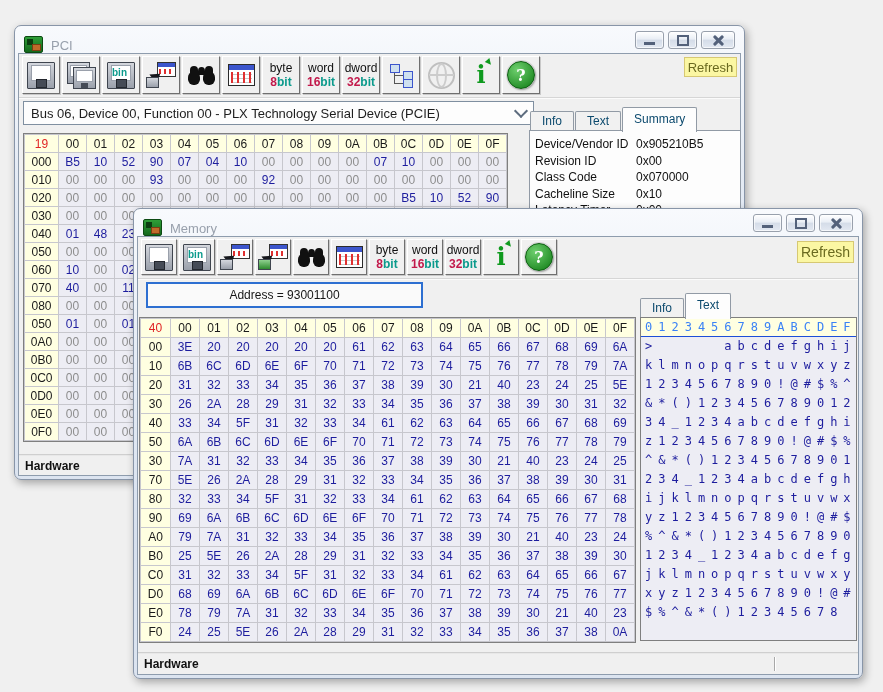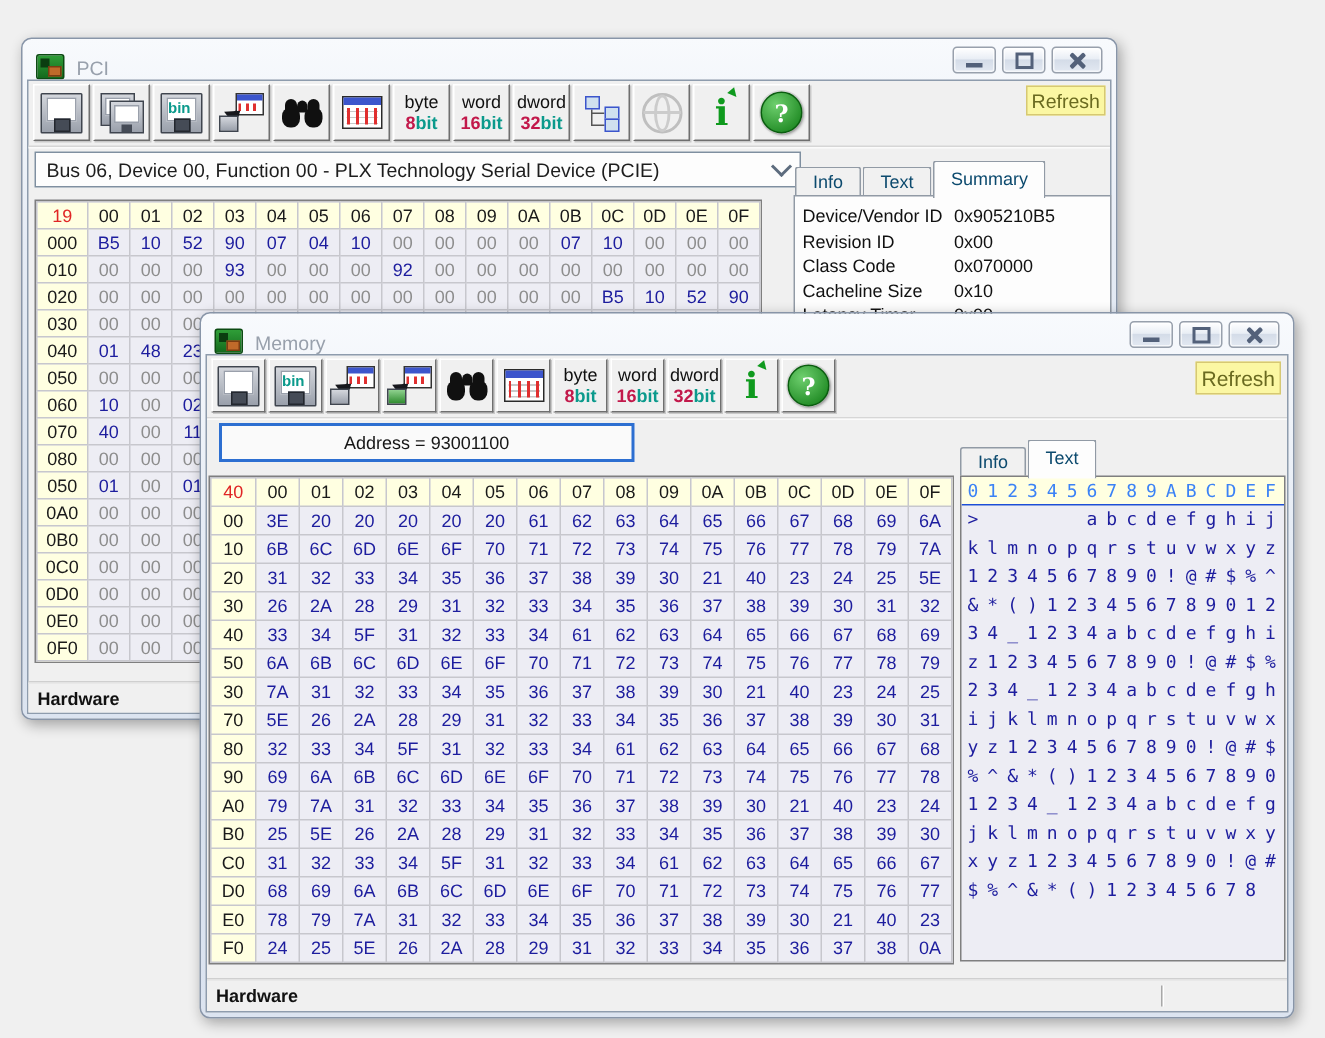--- a/index.html
+++ b/index.html
@@ -1010,20 +1010,21 @@
         <span class="tab active">Text</span>
       </div>
     <div class="textpanel">
         <div class="tp-head">0123456789ABCDEF</div>
         <div class="tp-row">&gt;     abcdefghij</div>
         <div class="tp-row">klmnopqrstuvwxyz</div>
         <div class="tp-row">1234567890!@#$%^</div>
         <div class="tp-row">&amp;*()123456789012</div>
         <div class="tp-row">34_1234abcdefghi</div>
         <div class="tp-row">z1234567890!@#$%</div>
+        <div class="tp-row">^&amp;*()12345678901</div>
         <div class="tp-row">234_1234abcdefgh</div>
         <div class="tp-row">ijklmnopqrstuvwx</div>
         <div class="tp-row">yz1234567890!@#$</div>
         <div class="tp-row">%^&amp;*()1234567890</div>
         <div class="tp-row">1234_1234abcdefg</div>
         <div class="tp-row">jklmnopqrstuvwxy</div>
         <div class="tp-row">xyz1234567890!@#</div>
         <div class="tp-row">$%^&amp;*()12345678 </div>
       </div>
     <div class="statusbar" id="memory-status">

